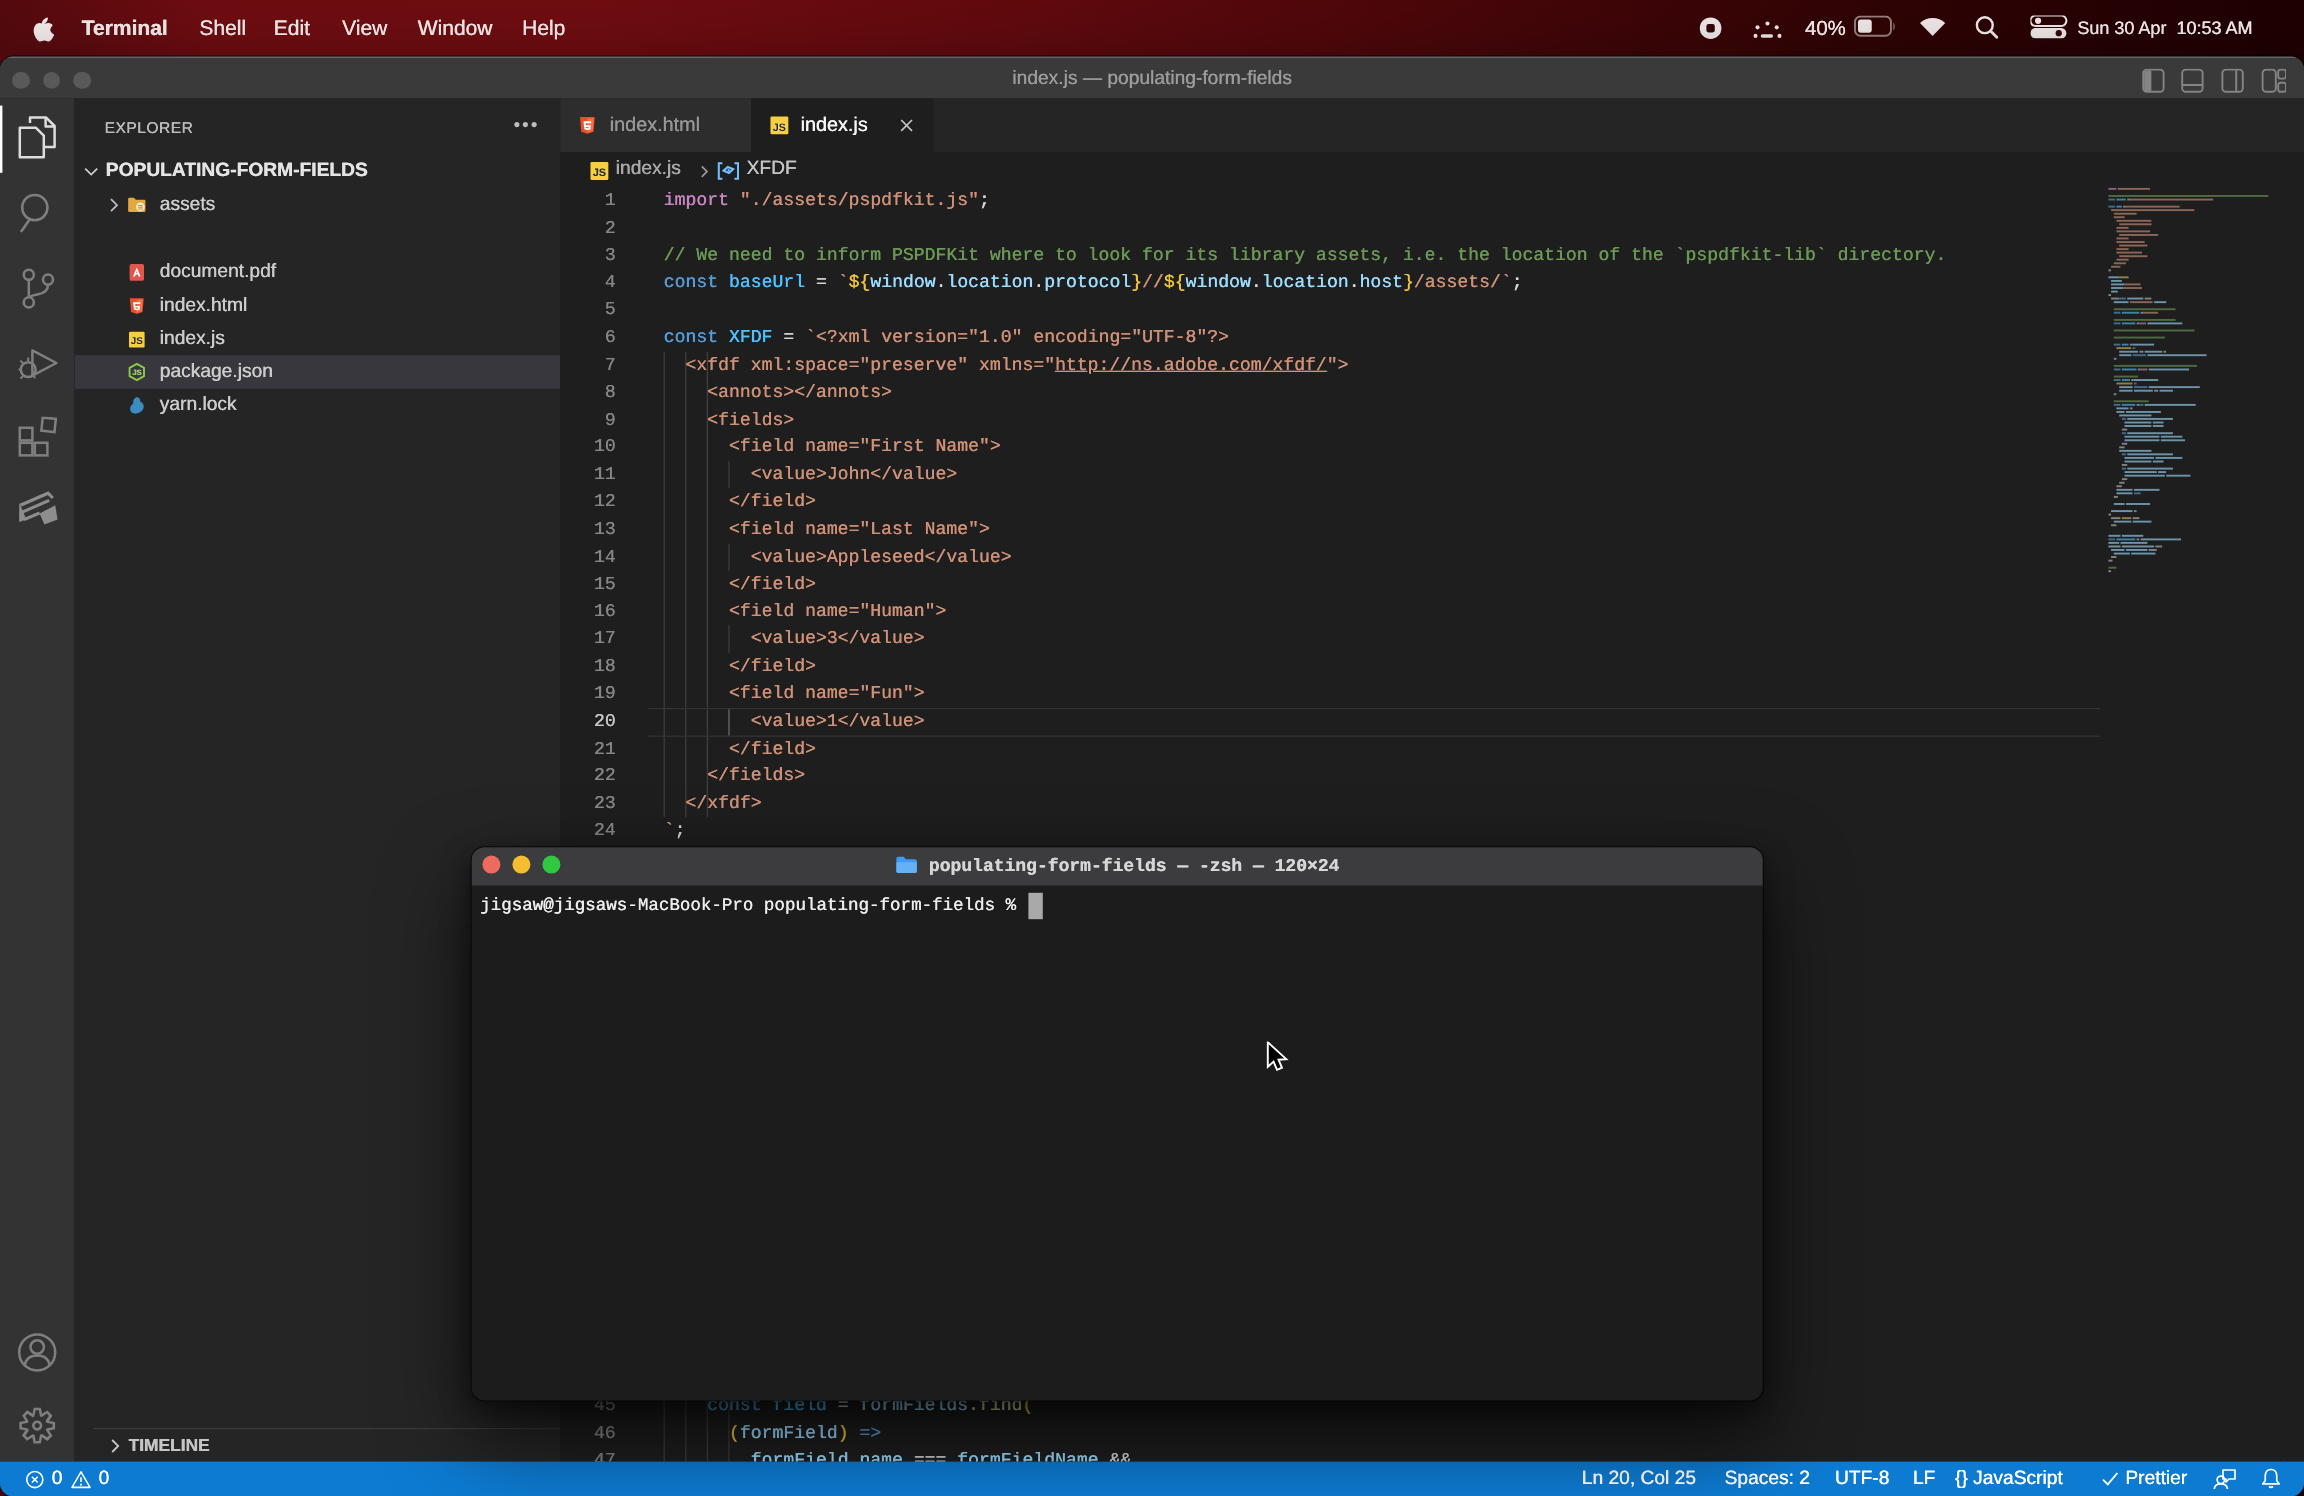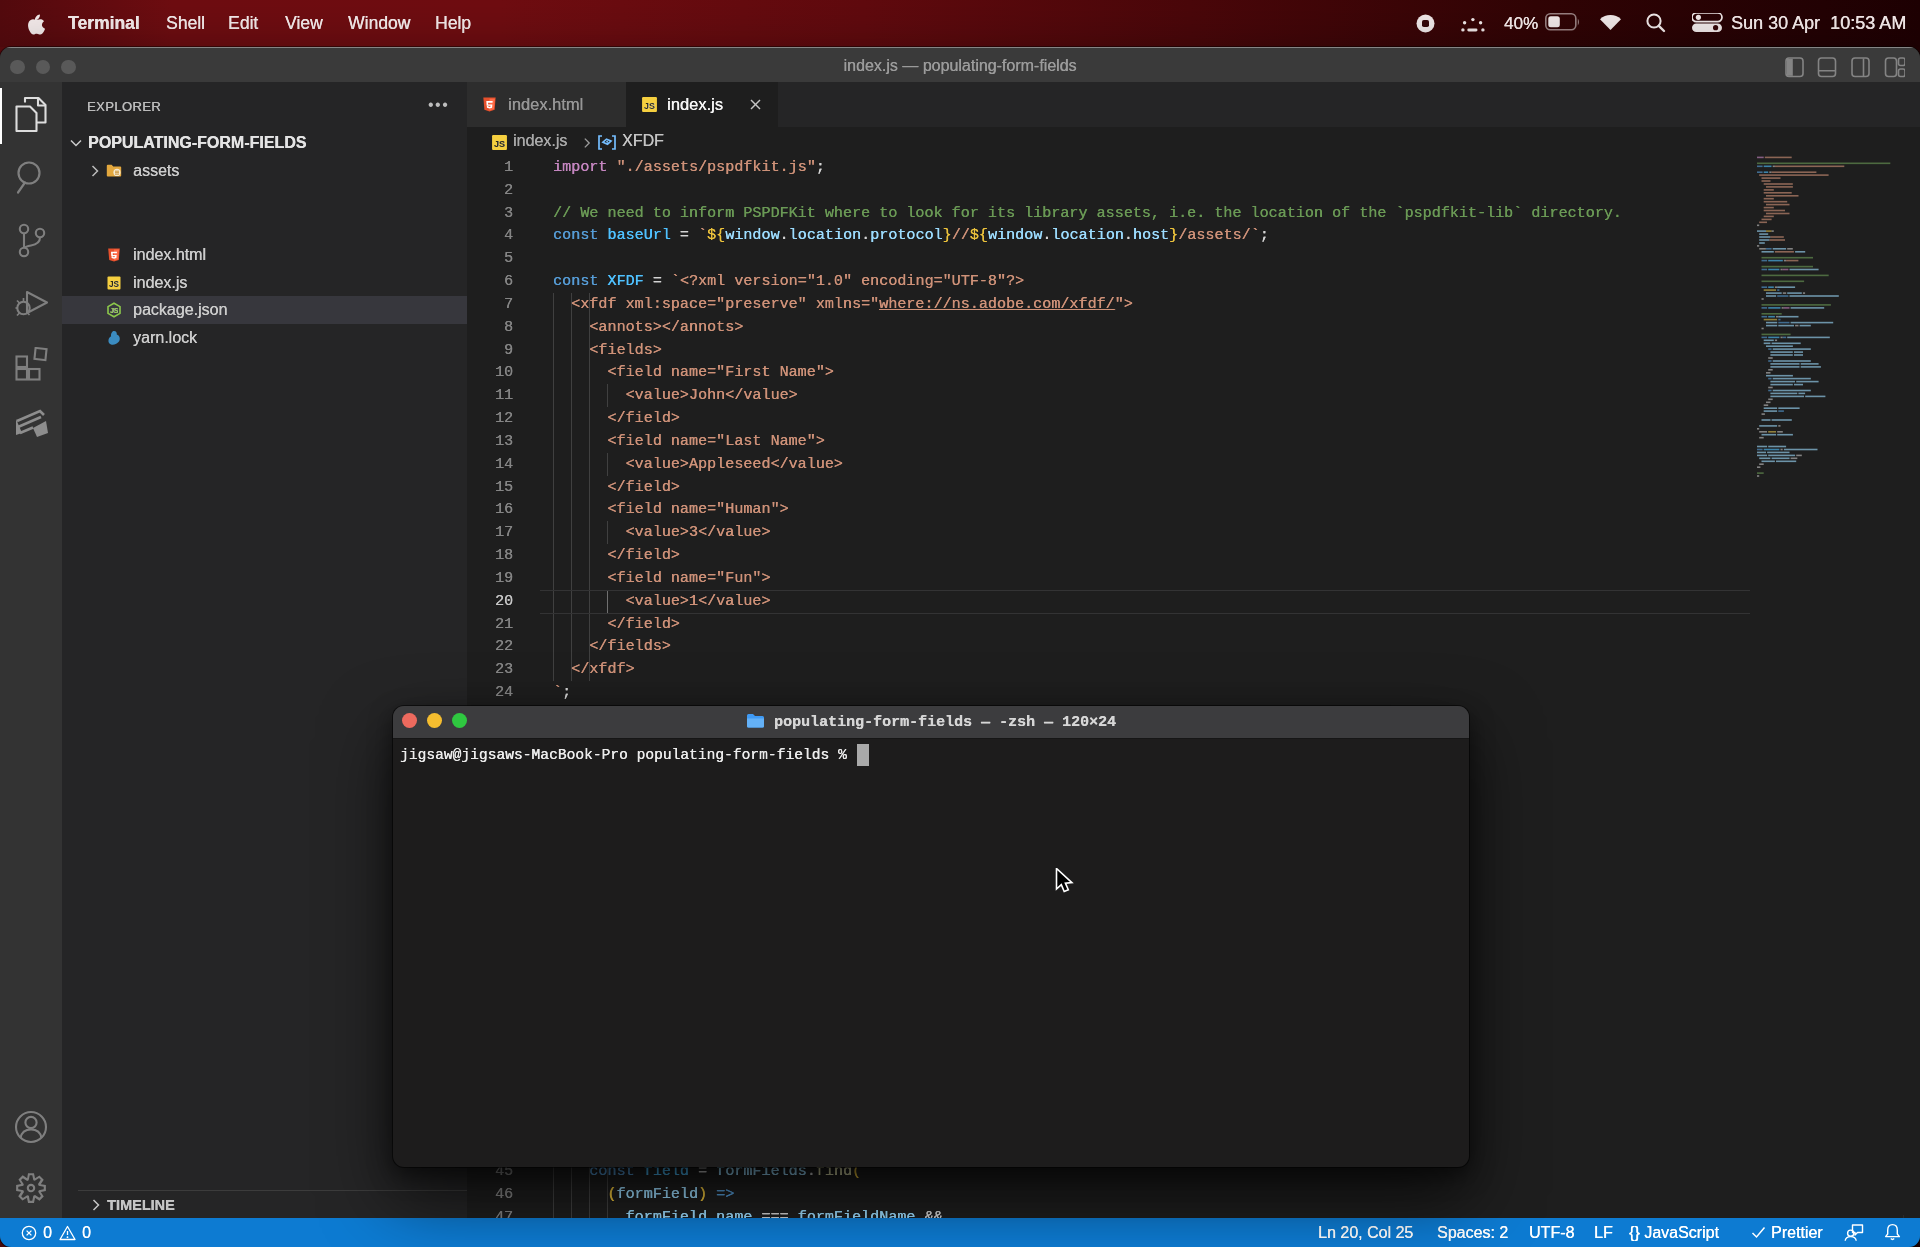--- a/index.html
+++ b/index.html
@@ -137,21 +137,21 @@
   <svg class="abs" style="left:1645px;top:12px" width="21" height="21" viewBox="0 0 21 21">
     <circle cx="9" cy="9" r="6.6" fill="none" stroke="#f0e8e8" stroke-width="2"></circle>
     <line x1="13.8" y1="13.8" x2="19" y2="19" stroke="#f0e8e8" stroke-width="2.4" stroke-linecap="round"></line>
   </svg>
   <svg class="abs" style="left:1692px;top:13px" width="32" height="19" viewBox="0 0 32 19">
     <rect x="0" y="0" width="30" height="8.6" rx="4.3" fill="none" stroke="#f0e8e8" stroke-width="1.7"></rect>
     <circle cx="6.4" cy="4.3" r="2.6" fill="#f0e8e8"></circle>
     <rect x="0" y="10.4" width="30" height="8.6" rx="4.3" fill="#f0e8e8"></rect>
     <circle cx="23.6" cy="14.7" r="2.6" fill="#35080a"></circle>
   </svg>
-  <div class="mi" style="left:1731px;font-size:18px;">Sun 30 Apr&nbsp;&nbsp;10:53 AM</div>
+  <div class="mi" style="left:1731px;font-size:15px;">Sun 30 Apr&nbsp;&nbsp;10:53 AM</div>
 </div>
 
 <div id="vswin">
   <div id="titlebar">
     <div class="tl" style="left:10px;"></div>
     <div class="tl" style="left:35.5px;"></div>
     <div class="tl" style="left:61px;"></div>
     <div id="titletext">index.js — populating-form-fields</div>
 
     <svg class="abs" style="left:1785px;top:10px" width="120" height="21" viewBox="0 0 120 21">
@@ -261,20 +261,27 @@
         <g stroke="#c98f2d" stroke-width=".9">
             <line x1="9" y1="8.2" x2="13" y2="8.2"></line>
             <line x1="9" y1="9.7" x2="13" y2="9.7"></line>
             <line x1="9" y1="11.2" x2="13" y2="11.2"></line>
           </g>
       </svg>
       <span class="lbl">assets</span>
     </div>
 
 
+    <div class="row" style="top:131px;">
+      <svg class="ficon" viewBox="0 0 16 16">
+        <rect x="2" y="1" width="12" height="14" rx="1.6" fill="#e2574c"></rect>
+        <path d="M8 4 L11.2 11.4 L9.5 11.4 L8.9 9.8 L7.1 9.8 L6.5 11.4 L4.8 11.4 Z M8 6.8 L7.5 8.4 L8.5 8.4 Z" fill="#ffffff"></path>
+      </svg>
+      <span class="lbl">document.pdf</span>
+    </div>
 
     <div class="row" style="top:159px;">
       <svg class="ficon" viewBox="0 0 16 16">
         <path d="M2.2 1.5 L13.8 1.5 L12.8 13 L8 14.6 L3.2 13 Z" fill="#e6502c"></path>
         <path d="M8 2.5 L13 2.5 L12.2 12.2 L8 13.6 Z" fill="#ff6b47"></path>
         <path d="M5 4.8 L11 4.8 L10.85 6.3 L6.7 6.3 L6.8 7.9 L10.7 7.9 L10.4 11 L8 11.8 L5.6 11 L5.5 9.4 L7 9.4 L7.05 10 L8 10.3 L8.95 10 L9.1 9.2 L5.3 9.2 Z" fill="#ffffff"></path>
       </svg>
       <span class="lbl">index.html</span>
     </div>
 
@@ -413,21 +420,21 @@
 44
 45
 46
 47</pre>
     <pre id="code"><span class="k">import</span> <span class="s">"./assets/pspdfkit.js"</span>;
 
 <span class="c">// We need to inform PSPDFKit where to look for its library assets, i.e. the location of the `pspdfkit-lib` directory.</span>
 <span class="b">const</span> <span class="v2">baseUrl</span> = <span class="s">`</span><span class="g">${</span><span class="v">window</span>.<span class="v">location</span>.<span class="v">protocol</span><span class="g">}</span><span class="s">//</span><span class="g">${</span><span class="v">window</span>.<span class="v">location</span>.<span class="v">host</span><span class="g">}</span><span class="s">/assets/`</span>;
 
 <span class="b">const</span> <span class="v2">XFDF</span> = <span class="s">`&lt;?xml version="1.0" encoding="UTF-8"?&gt;</span>
-<span class="s">  &lt;xfdf xml:space="preserve" xmlns="<span class="u">where://ns.adobe.com/xfdf/</span>"&gt;</span>
+<span class="s">  &lt;xfdf xml:space="preserve" xmlns="<span class="u">http://ns.adobe.com/xfdf/</span>"&gt;</span>
 <span class="s">    &lt;annots&gt;&lt;/annots&gt;</span>
 <span class="s">    &lt;fields&gt;</span>
 <span class="s">      &lt;field name="First Name"&gt;</span>
 <span class="s">        &lt;value&gt;John&lt;/value&gt;</span>
 <span class="s">      &lt;/field&gt;</span>
 <span class="s">      &lt;field name="Last Name"&gt;</span>
 <span class="s">        &lt;value&gt;Appleseed&lt;/value&gt;</span>
 <span class="s">      &lt;/field&gt;</span>
 <span class="s">      &lt;field name="Human"&gt;</span>
 <span class="s">        &lt;value&gt;3&lt;/value&gt;</span>

